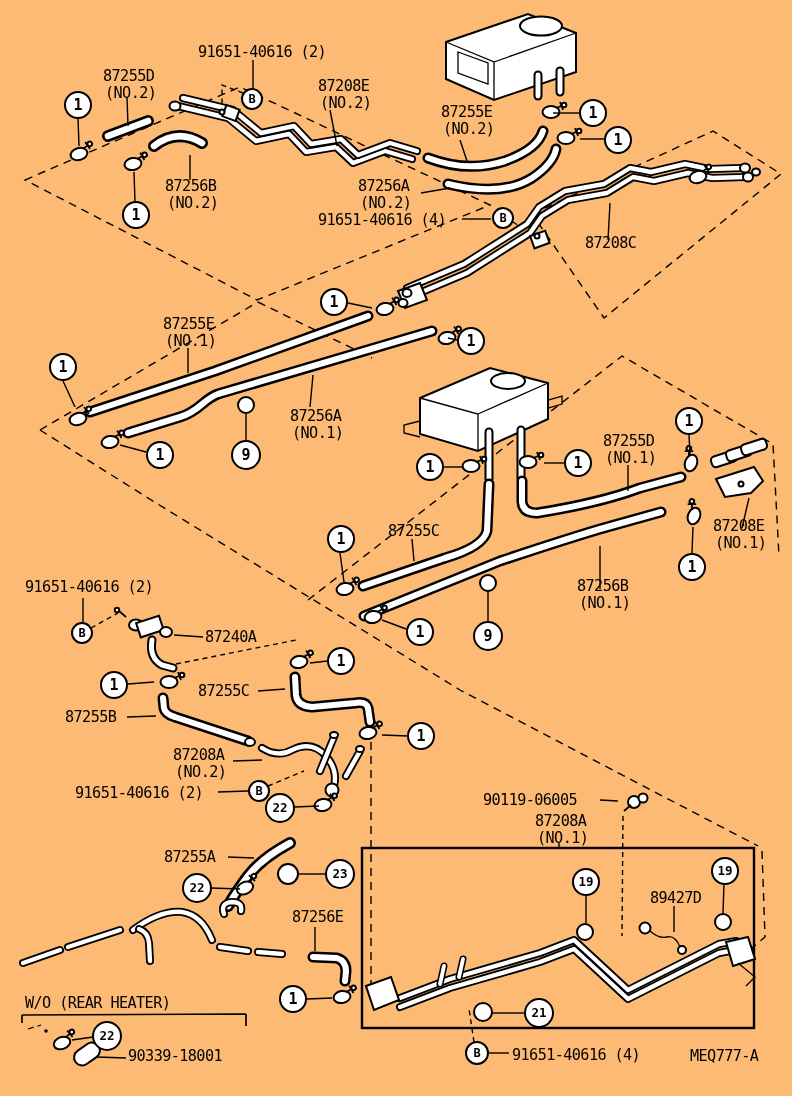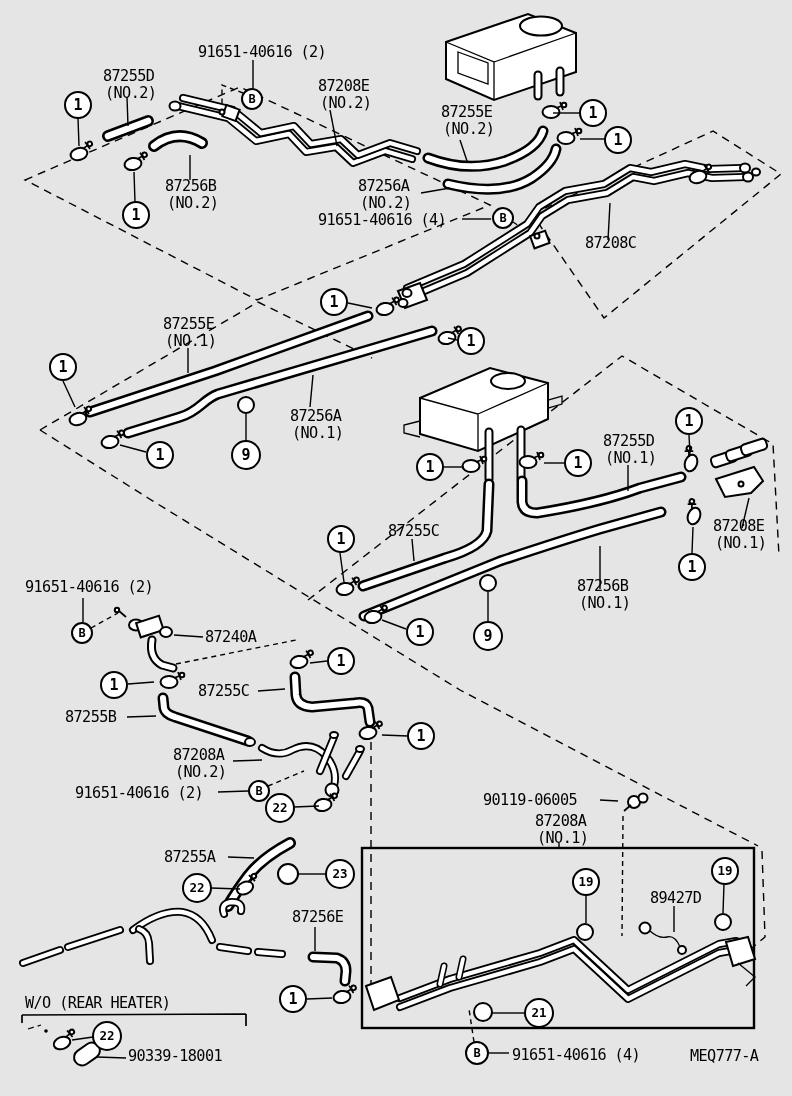--- a/index.html
+++ b/index.html
@@ -1,16 +1,16 @@
 <!DOCTYPE html>
 <html><head>
 <meta charset="utf-8">
 <style>
   html,body{margin:0;padding:0;background:#fff;}
-  .stage{position:relative;width:792px;height:1096px;background:#e5e5e5;overflow:hidden;}
+  .stage{position:relative;width:792px;height:1096px;background:#fdba74;overflow:hidden;}
   svg{position:absolute;left:0;top:0;}
   text{font-family:"DejaVu Sans Mono",monospace;fill:#000;}
   .lbl{font-size:15.2px;letter-spacing:-0.6px;white-space:pre;}
   .co{font-weight:bold;text-anchor:middle;}
   .cb{font-size:12px;font-weight:bold;text-anchor:middle;}
   .ln{stroke:#000;fill:none;stroke-width:1.7;}
   .ld{stroke:#000;fill:none;stroke-width:1.4;}
   .dsh{stroke:#000;fill:none;stroke-width:1.4;stroke-dasharray:8 6;}
   .part{fill:#fff;stroke:#000;stroke-width:2;}
   .thin{stroke:#000;fill:none;stroke-width:1.3;}

